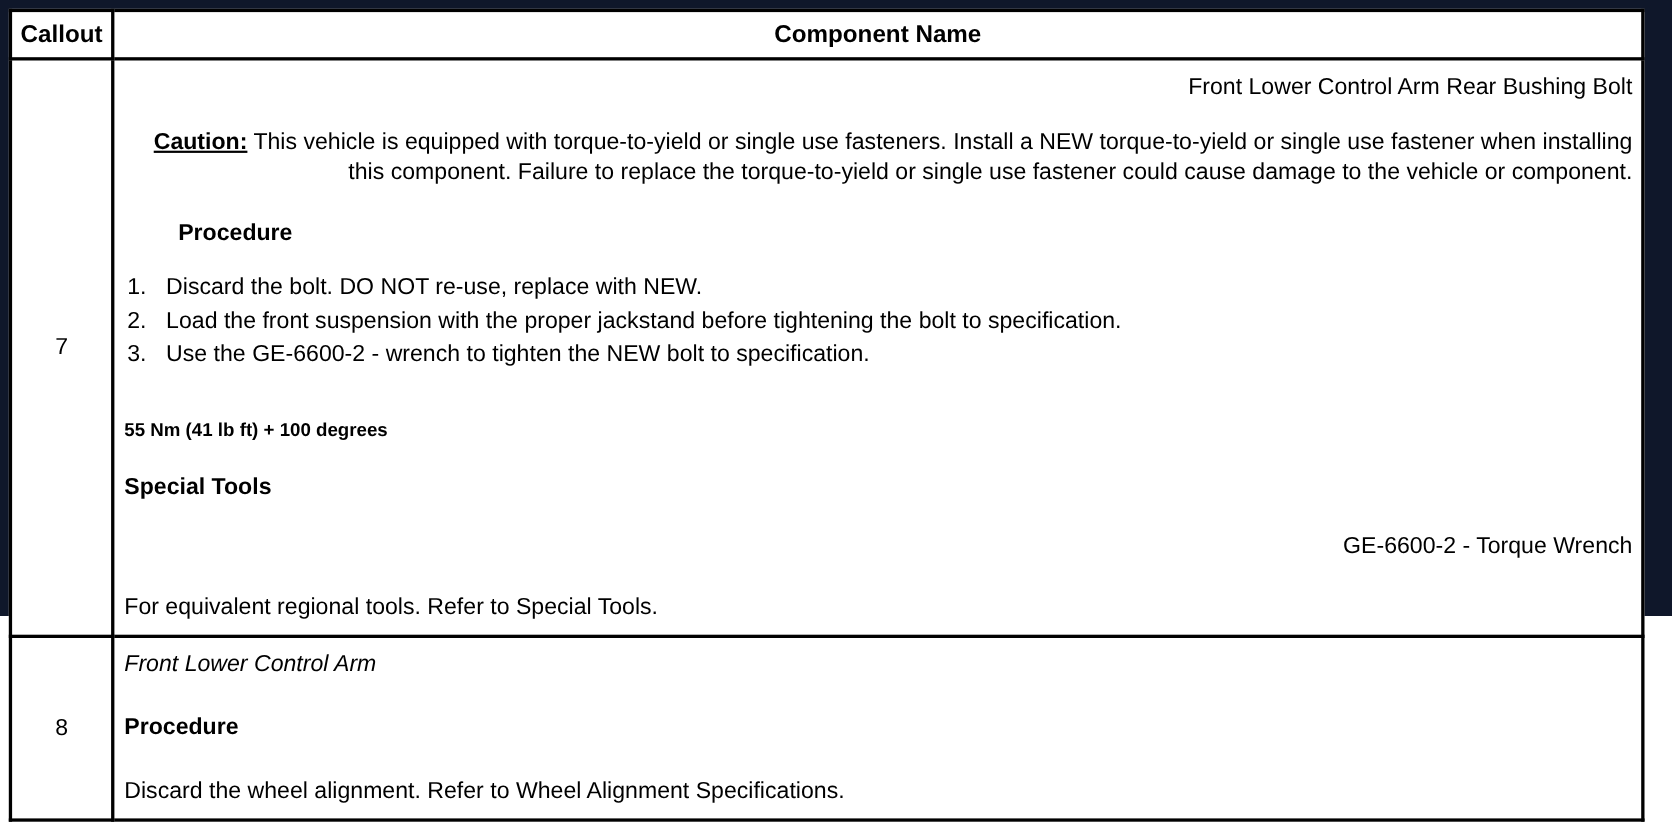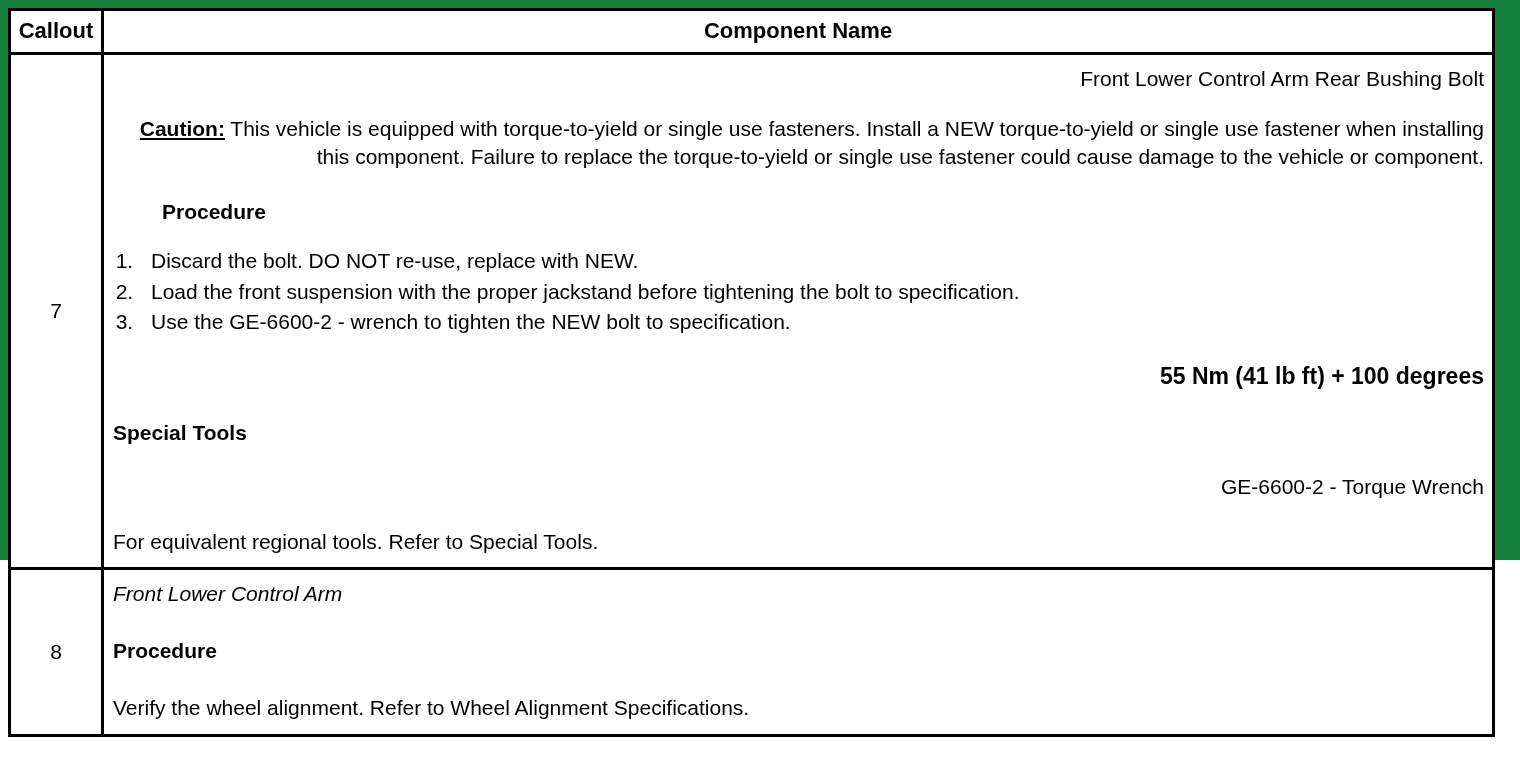--- a/index.html
+++ b/index.html
@@ -12,21 +12,21 @@
     height: 760px;
     font-family: "Liberation Sans", sans-serif;
     color: #000000;
     overflow: hidden;
   }
 
   .page {
     position: relative;
     width: 1520px;
     height: 560px;
-    background: #15803d;
+    background: #0f172a;
   }
 
   
   table.spec-table {
     position: absolute;
     left: 8px;
     top: 8px;
     width: 1484px;
     border-collapse: collapse;
     table-layout: fixed;
@@ -93,24 +93,23 @@
   }
   ol.proc-list li {
     padding-left: 12px;
     margin: 0 0 3px 0;
     line-height: 1.32;
   }
   ol.proc-list li:last-child { margin-bottom: 12px; }
 
   .spec-line {
     font-weight: bold;
-    font-size: 23px;
-    margin-top: 26px;
+    font-size: 17px;
+    margin-top: 44px;
     line-height: 1.3;
-    text-align: right;
   }
 
   .tools-heading {
     font-weight: bold;
     font-size: 21px;
     margin-top: 27px;
     line-height: 1.3;
   }
 
   .tool-item {
@@ -179,21 +178,21 @@
       </tr>
 
       <tr>
         <td class="callout-cell">8</td>
         <td class="name-cell">
 
           <div class="r8-title">Front Lower Control Arm</div>
 
           <div class="r8-heading">Procedure</div>
 
-          <div class="r8-body">Verify the wheel alignment. Refer to Wheel Alignment Specifications.</div>
+          <div class="r8-body">Discard the wheel alignment. Refer to Wheel Alignment Specifications.</div>
 
         </td>
       </tr>
 
     </tbody>
   </table>
 
 </div>
 
 </body></html>

